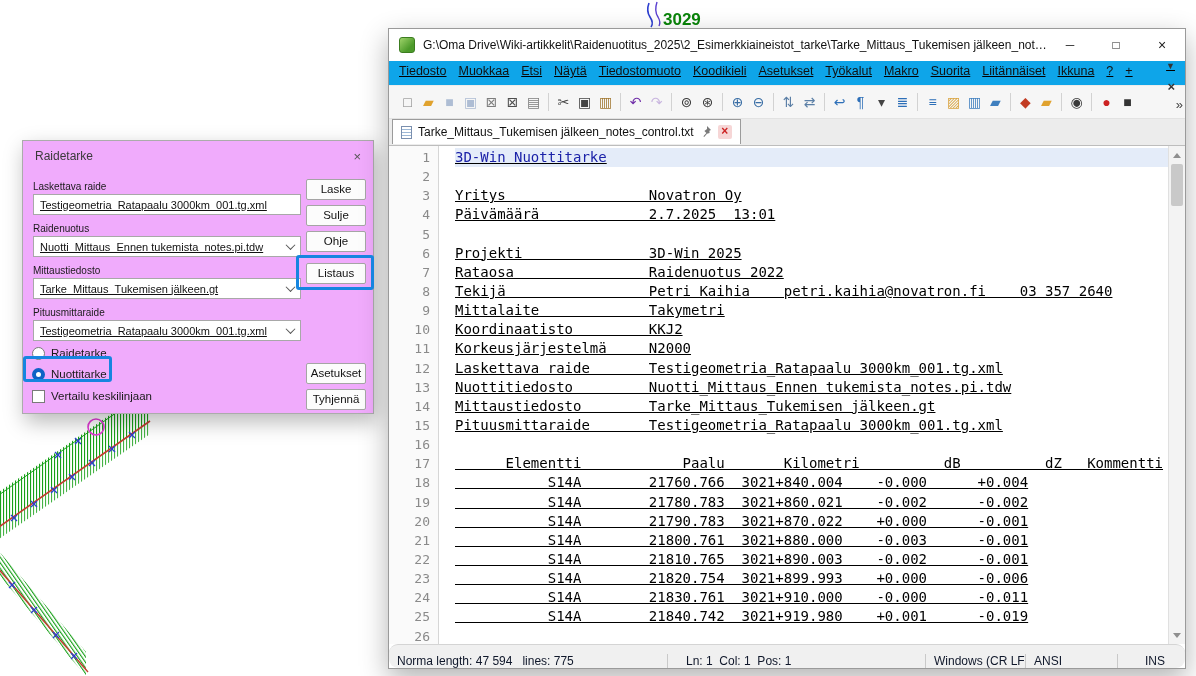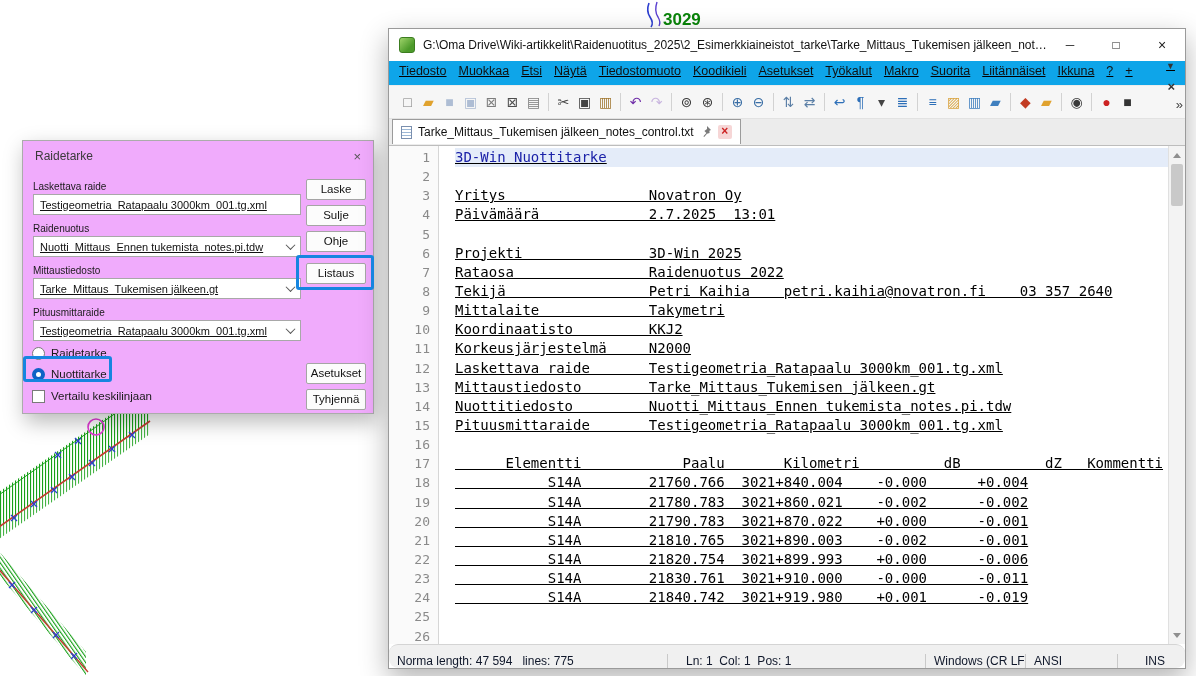--- a/index.html
+++ b/index.html
@@ -274,28 +274,29 @@
         <div class="code-line">Yritys                 Novatron Oy</div>
         <div class="code-line">Päivämäärä             2.7.2025  13:01</div>
         <div class="code-line"></div>
         <div class="code-line">Projekti               3D-Win 2025</div>
         <div class="code-line">Rataosa                Raidenuotus 2022</div>
         <div class="code-line">Tekijä                 Petri Kaihia    petri.kaihia@novatron.fi    03 357 2640</div>
         <div class="code-line">Mittalaite             Takymetri</div>
         <div class="code-line">Koordinaatisto         KKJ2</div>
         <div class="code-line">Korkeusjärjestelmä     N2000</div>
         <div class="code-line">Laskettava raide       Testigeometria_Ratapaalu 3000km_001.tg.xml</div>
+        <div class="code-line">Nuottitiedosto         Nuotti_Mittaus_Ennen tukemista_notes.pi.tdw</div>
         <div class="code-line">Mittaustiedosto        Tarke_Mittaus_Tukemisen jälkeen.gt</div>
-        <div class="code-line">Nuottitiedosto         Nuotti_Mittaus_Ennen tukemista_notes.pi.tdw</div>
         <div class="code-line">Pituusmittaraide       Testigeometria_Ratapaalu 3000km_001.tg.xml</div>
         <div class="code-line"></div>
         <div class="code-line">      Elementti            Paalu       Kilometri          dB          dZ   Kommentti</div>
         <div class="code-line">           S14A        21760.766  3021+840.004    -0.000      +0.004</div>
         <div class="code-line">           S14A        21780.783  3021+860.021    -0.002      -0.002</div>
         <div class="code-line">           S14A        21790.783  3021+870.022    +0.000      -0.001</div>
+        <div class="code-line">           S14A        21800.761  3021+880.000    -0.003      -0.001</div>
         <div class="code-line">           S14A        21810.765  3021+890.003    -0.002      -0.001</div>
         <div class="code-line">           S14A        21820.754  3021+899.993    +0.000      -0.006</div>
         <div class="code-line">           S14A        21830.761  3021+910.000    -0.000      -0.011</div>
         <div class="code-line">           S14A        21840.742  3021+919.980    +0.001      -0.019</div>
       </div>
     <div class="vscroll">
       <span class="vs-arrow up">
           <i class="tri-up"></i>
         </span>
       <span class="vs-thumb"></span>

